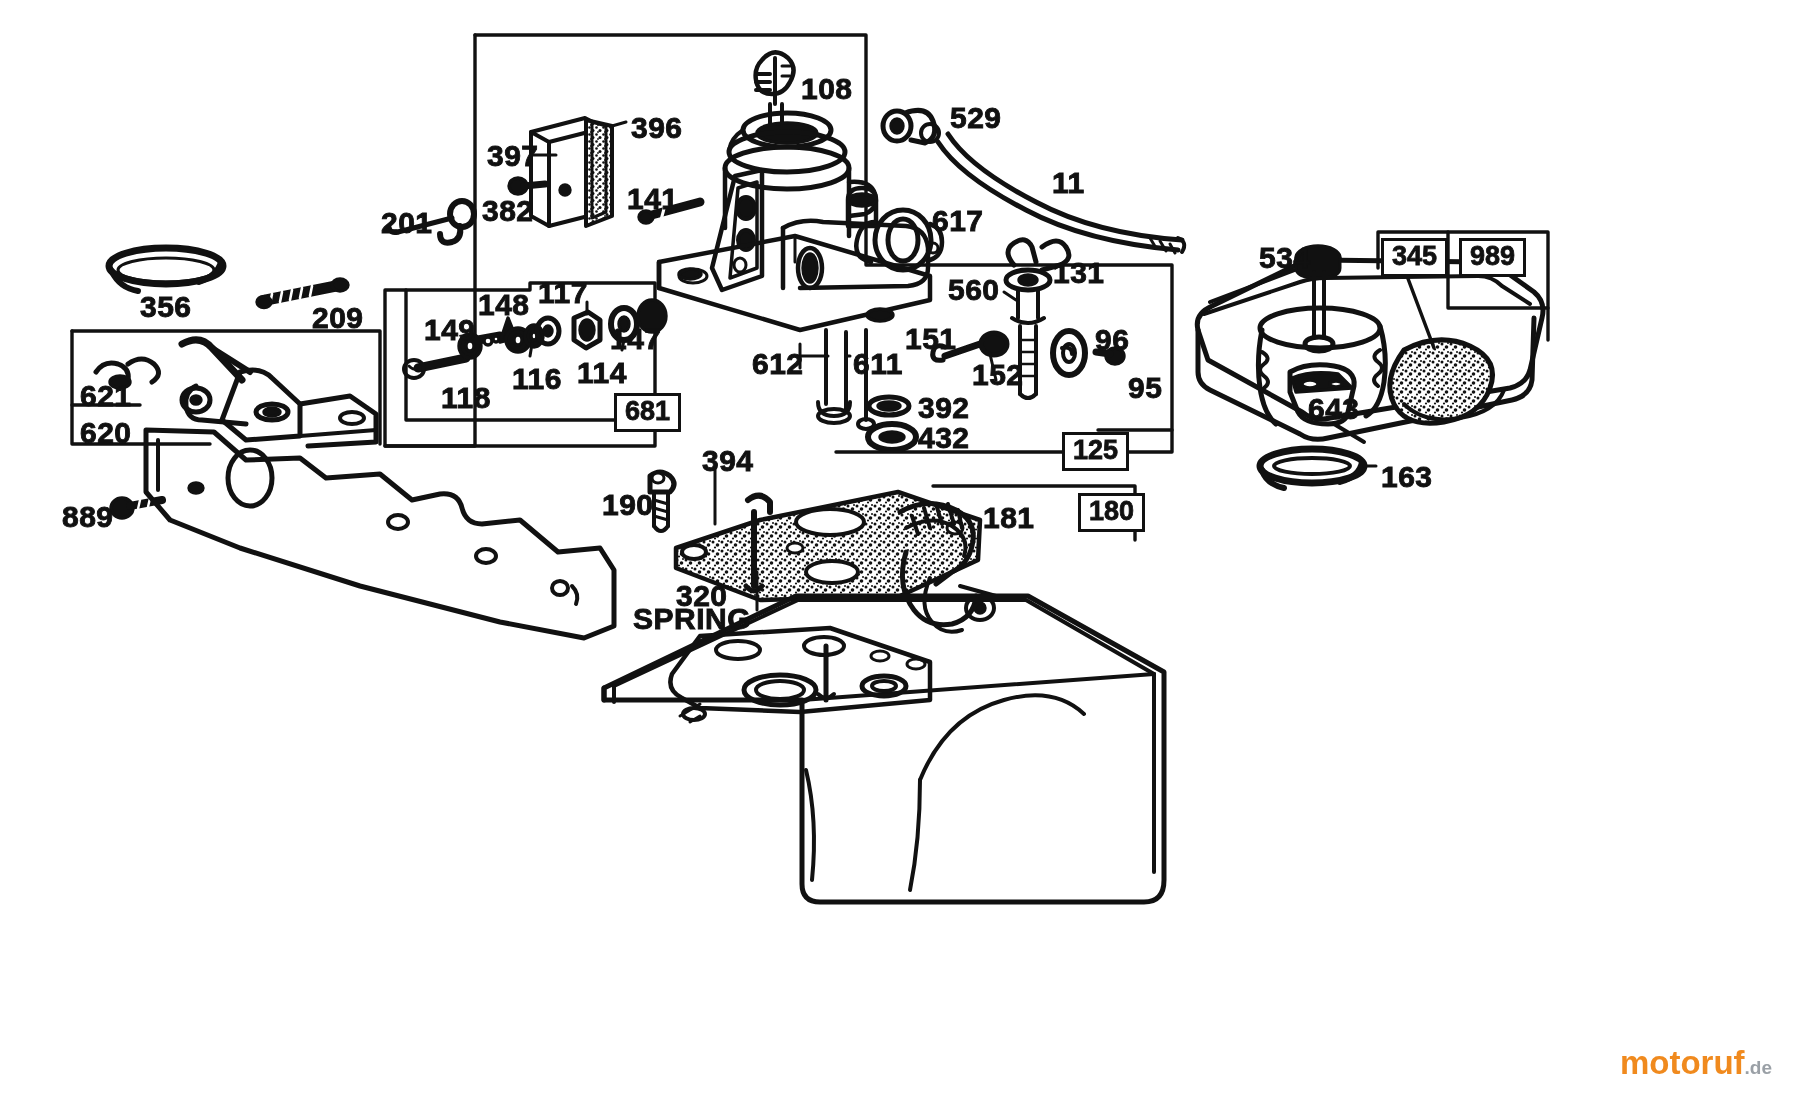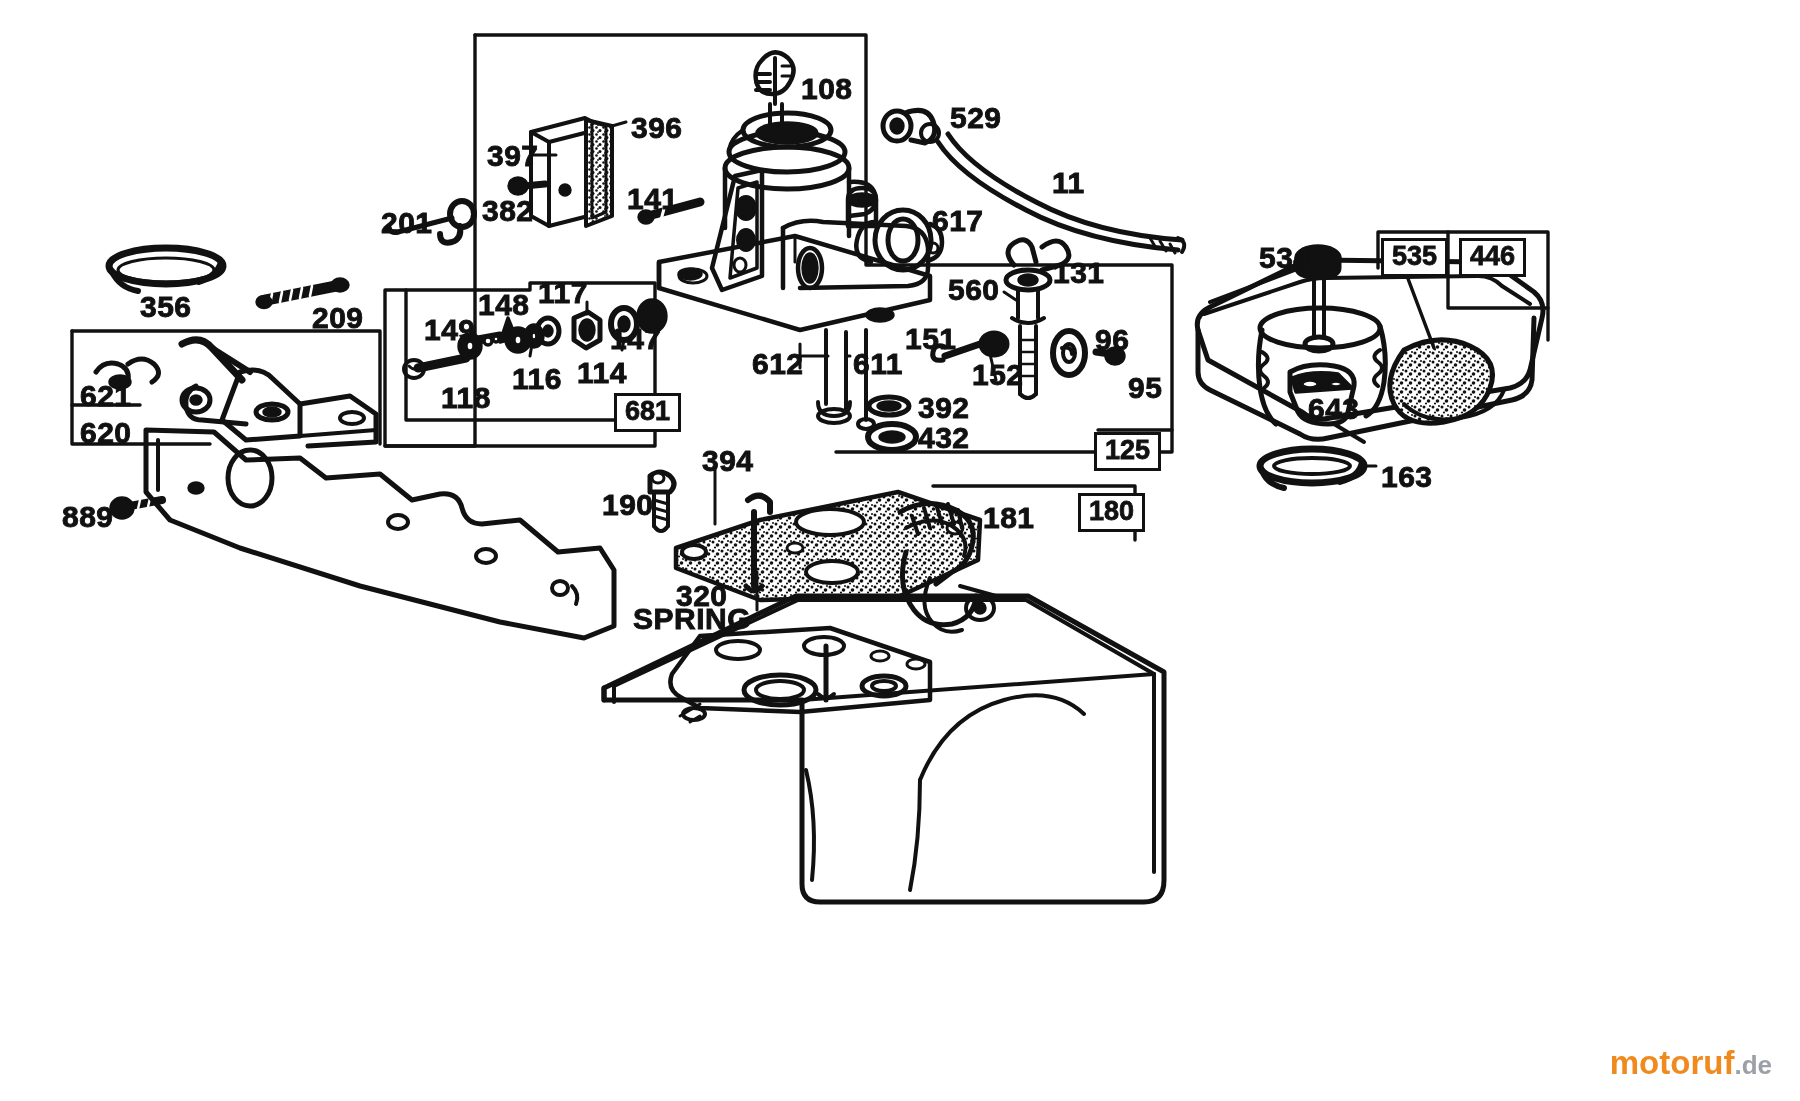--- a/index.html
+++ b/index.html
@@ -50,21 +50,21 @@
     right: 28px;
     bottom: 22px;
     font-family: "Liberation Sans", sans-serif;
     font-weight: 700;
     font-size: 33px;
     letter-spacing: 0px;
     color: #f08a1e;
     line-height: 1;
   }
   .watermark .wm-de {
-    font-size: 26px;
+    font-size: 19px;
     color: #9aa0a6;
     font-weight: 700;
     vertical-align: baseline;
   }
 </style>
 </head>
 <body>
 
 <div id="page">
 
@@ -469,23 +469,23 @@
     <span class="callout sz-lg" style="left:676px; top:581px;">320</span>
     <span class="callout sz-lg" style="left:633px; top:604px;">SPRING</span>
     <span class="callout sz-lg" style="left:983px; top:503px;">181</span>
     <span class="callout sz-lg" style="left:1259px; top:243px;">534</span>
     <span class="callout sz-lg" style="left:1308px; top:394px;">643</span>
     <span class="callout sz-lg" style="left:1381px; top:462px;">163</span>
   </div>
 
   <div>
     <span class="boxlabel" style="left:614px; top:393px;">681</span>
-    <span class="boxlabel" style="left:1094px; top:432px;">125</span>
+    <span class="boxlabel" style="left:1062px; top:432px;">125</span>
     <span class="boxlabel" style="left:1078px; top:493px;">180</span>
-    <span class="boxlabel" style="left:1381px; top:238px;">535</span>
-    <span class="boxlabel" style="left:1459px; top:238px;">446</span>
+    <span class="boxlabel" style="left:1381px; top:238px;">345</span>
+    <span class="boxlabel" style="left:1459px; top:238px;">989</span>
   </div>
 
   <div class="watermark">
     <span>motoruf</span><span class="wm-de">.de</span>
   </div>
 
 </div>
 
 </body></html>

